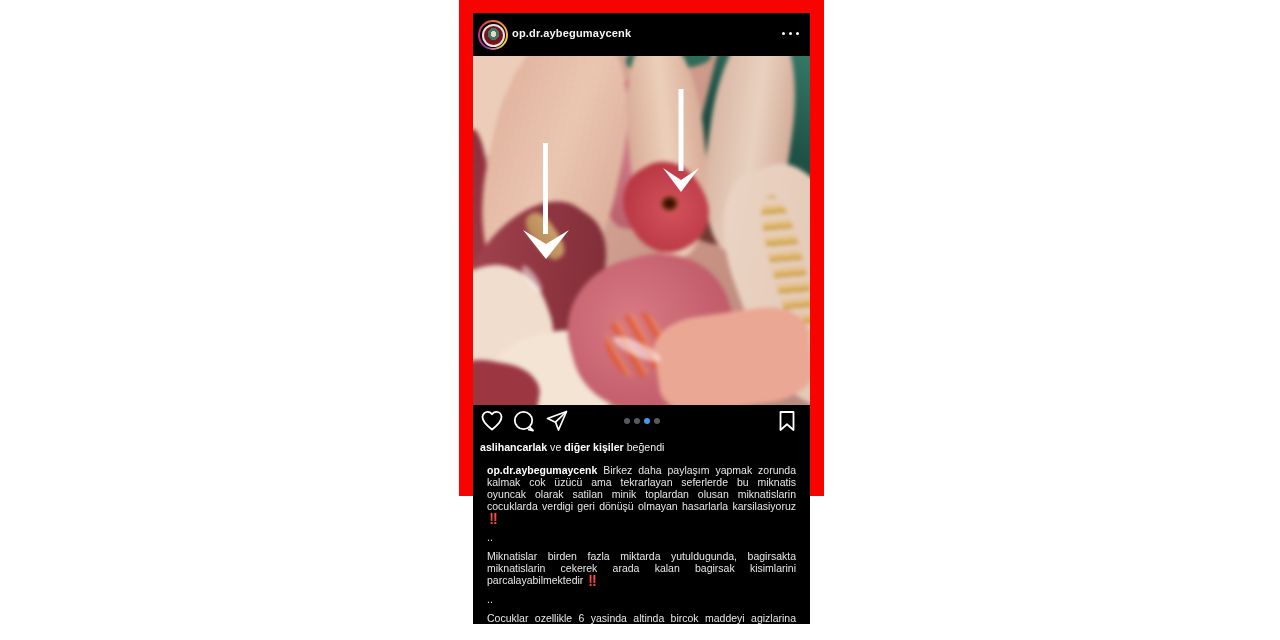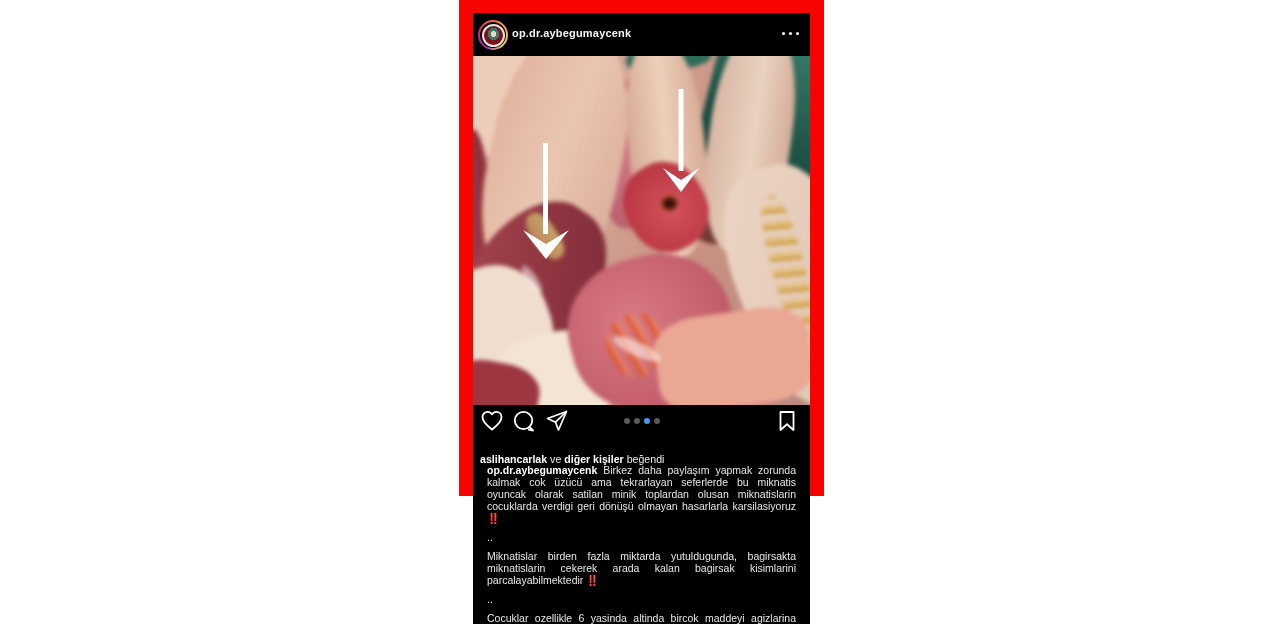--- a/index.html
+++ b/index.html
@@ -91,21 +91,21 @@
   .act-icon { position:absolute; top:4px; width:24px; height:24px; }
   .icon-heart { left:7px; } .icon-comment { left:39px; } .icon-share { left:72px; }
   .icon-bookmark { right:11px; }
   .carousel-dots { position:absolute; left:0; right:0; top:13px; display:flex;
     justify-content:center; gap:4px; }
   .dot { width:6px; height:6px; border-radius:50%; background:#565b60; }
   .dot.active { background:#3e9bf0; }
 
   
   .likes-line { position:absolute; left:7px; top:428px; width:323px; font-size:10.6px;
-    color:#ededed;margin-top:12px; }
+    color:#ededed; }
   .likes-line b { color:#fff; }
   .caption { position:absolute; left:7px; top:444px; width:323px; font-size:10.5px;
     line-height:12px; color:#e6e6e6; text-align:justify; }
   .caption .u { font-weight:700; color:#fff; }
   .caption .bang { color:#ff2020; font-weight:700; }
   .caption p { margin:7px; }
   .caption .sep { text-align:left; }
 </style>
 </head>
 <body>

